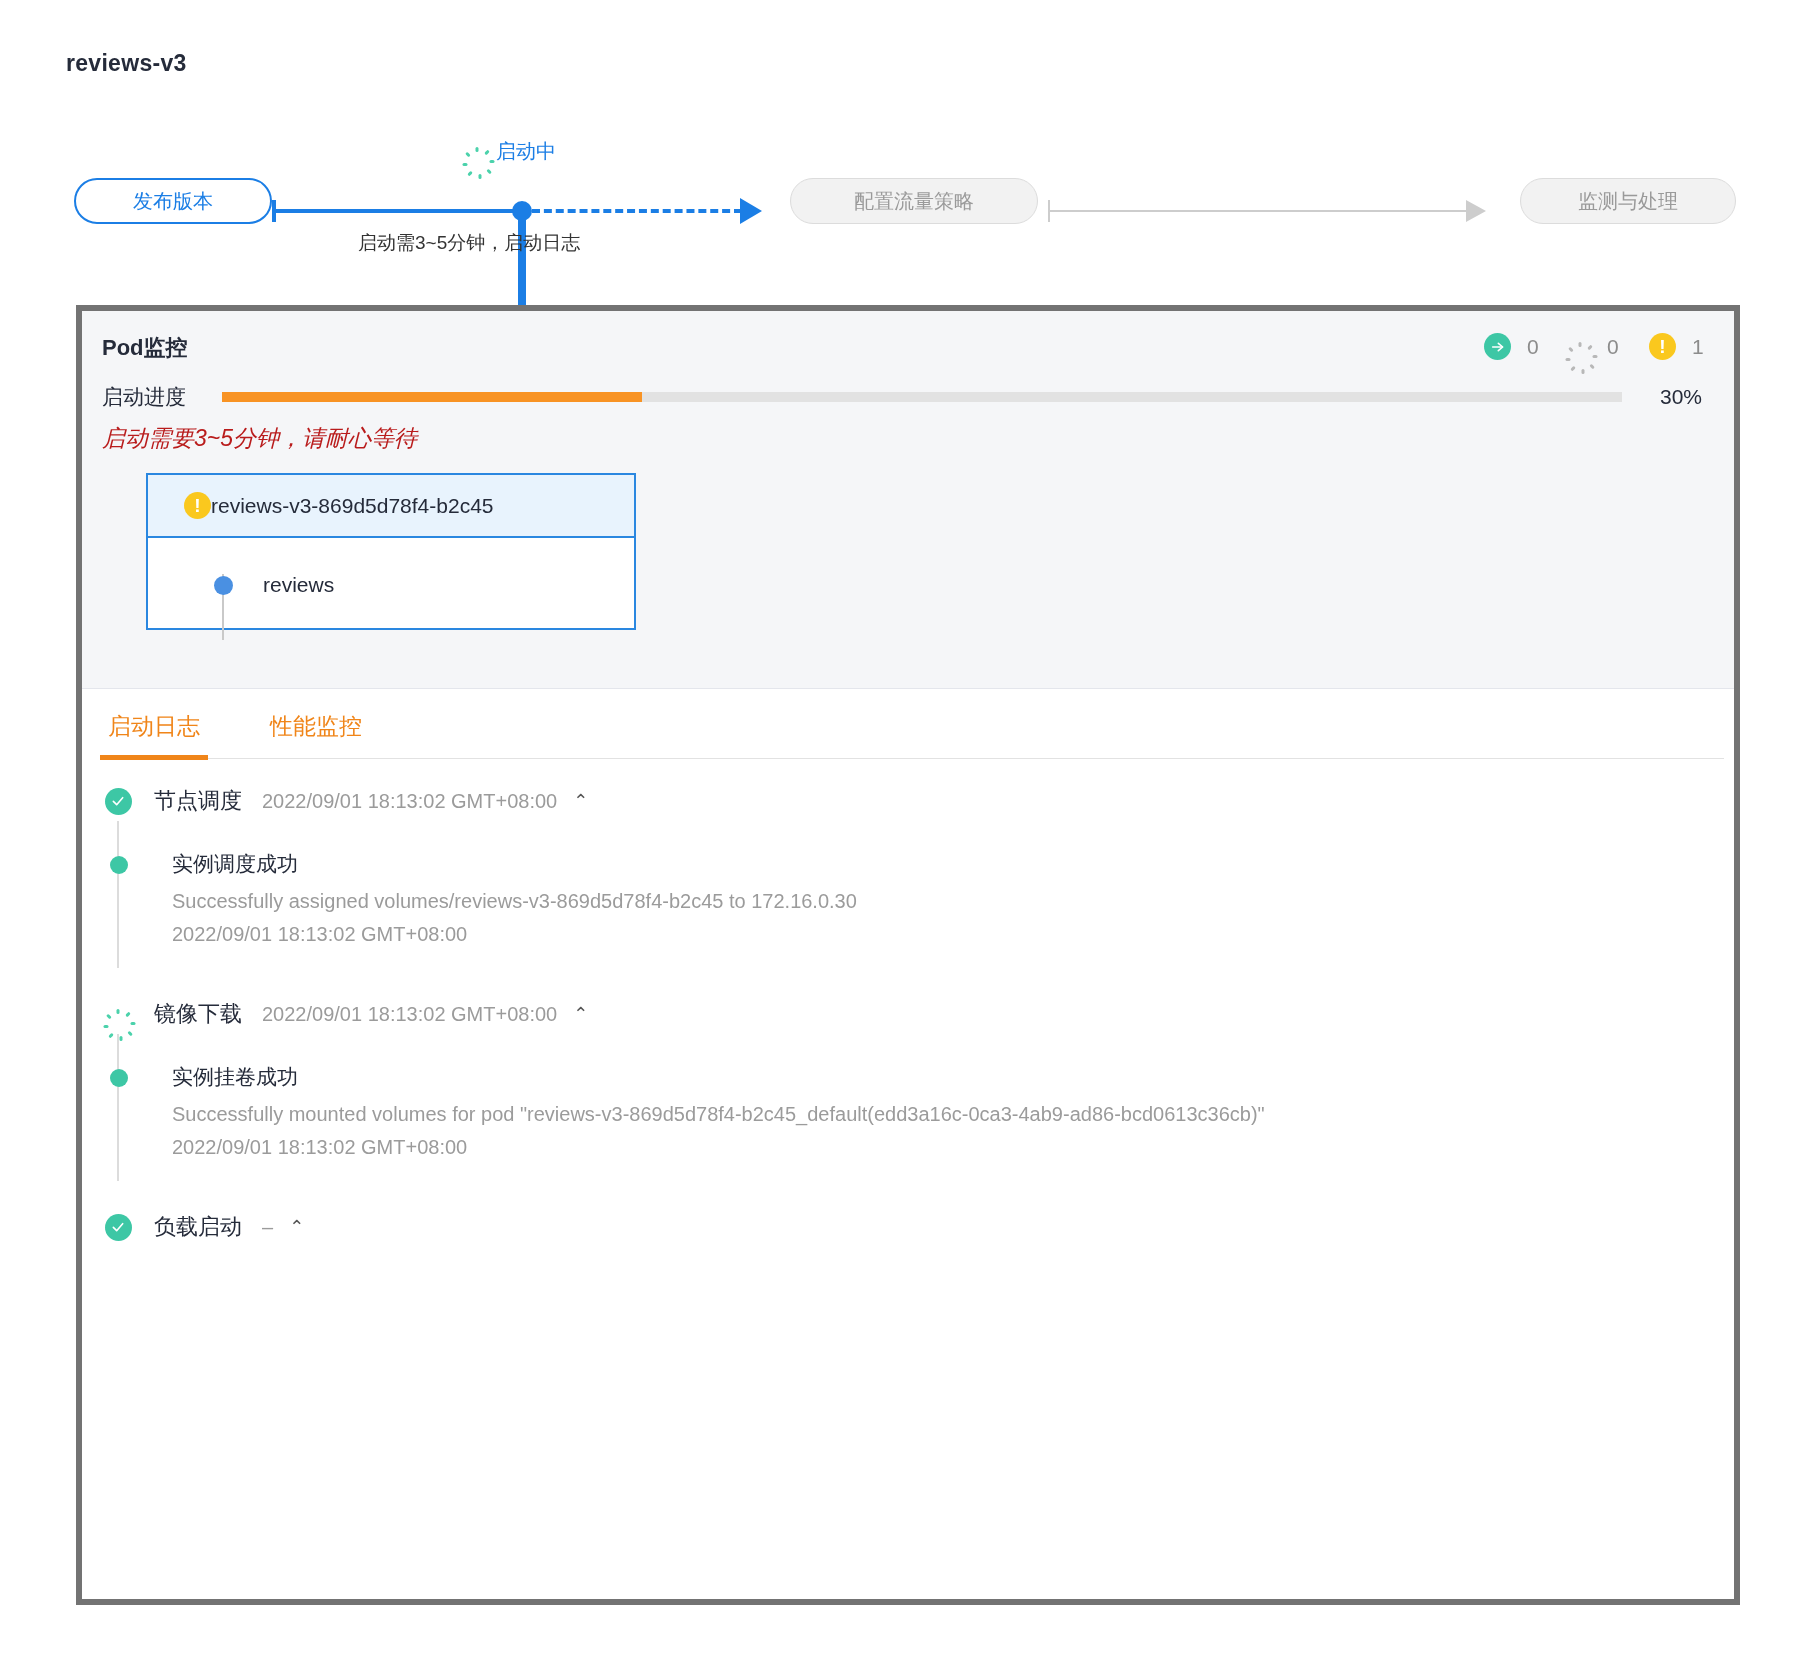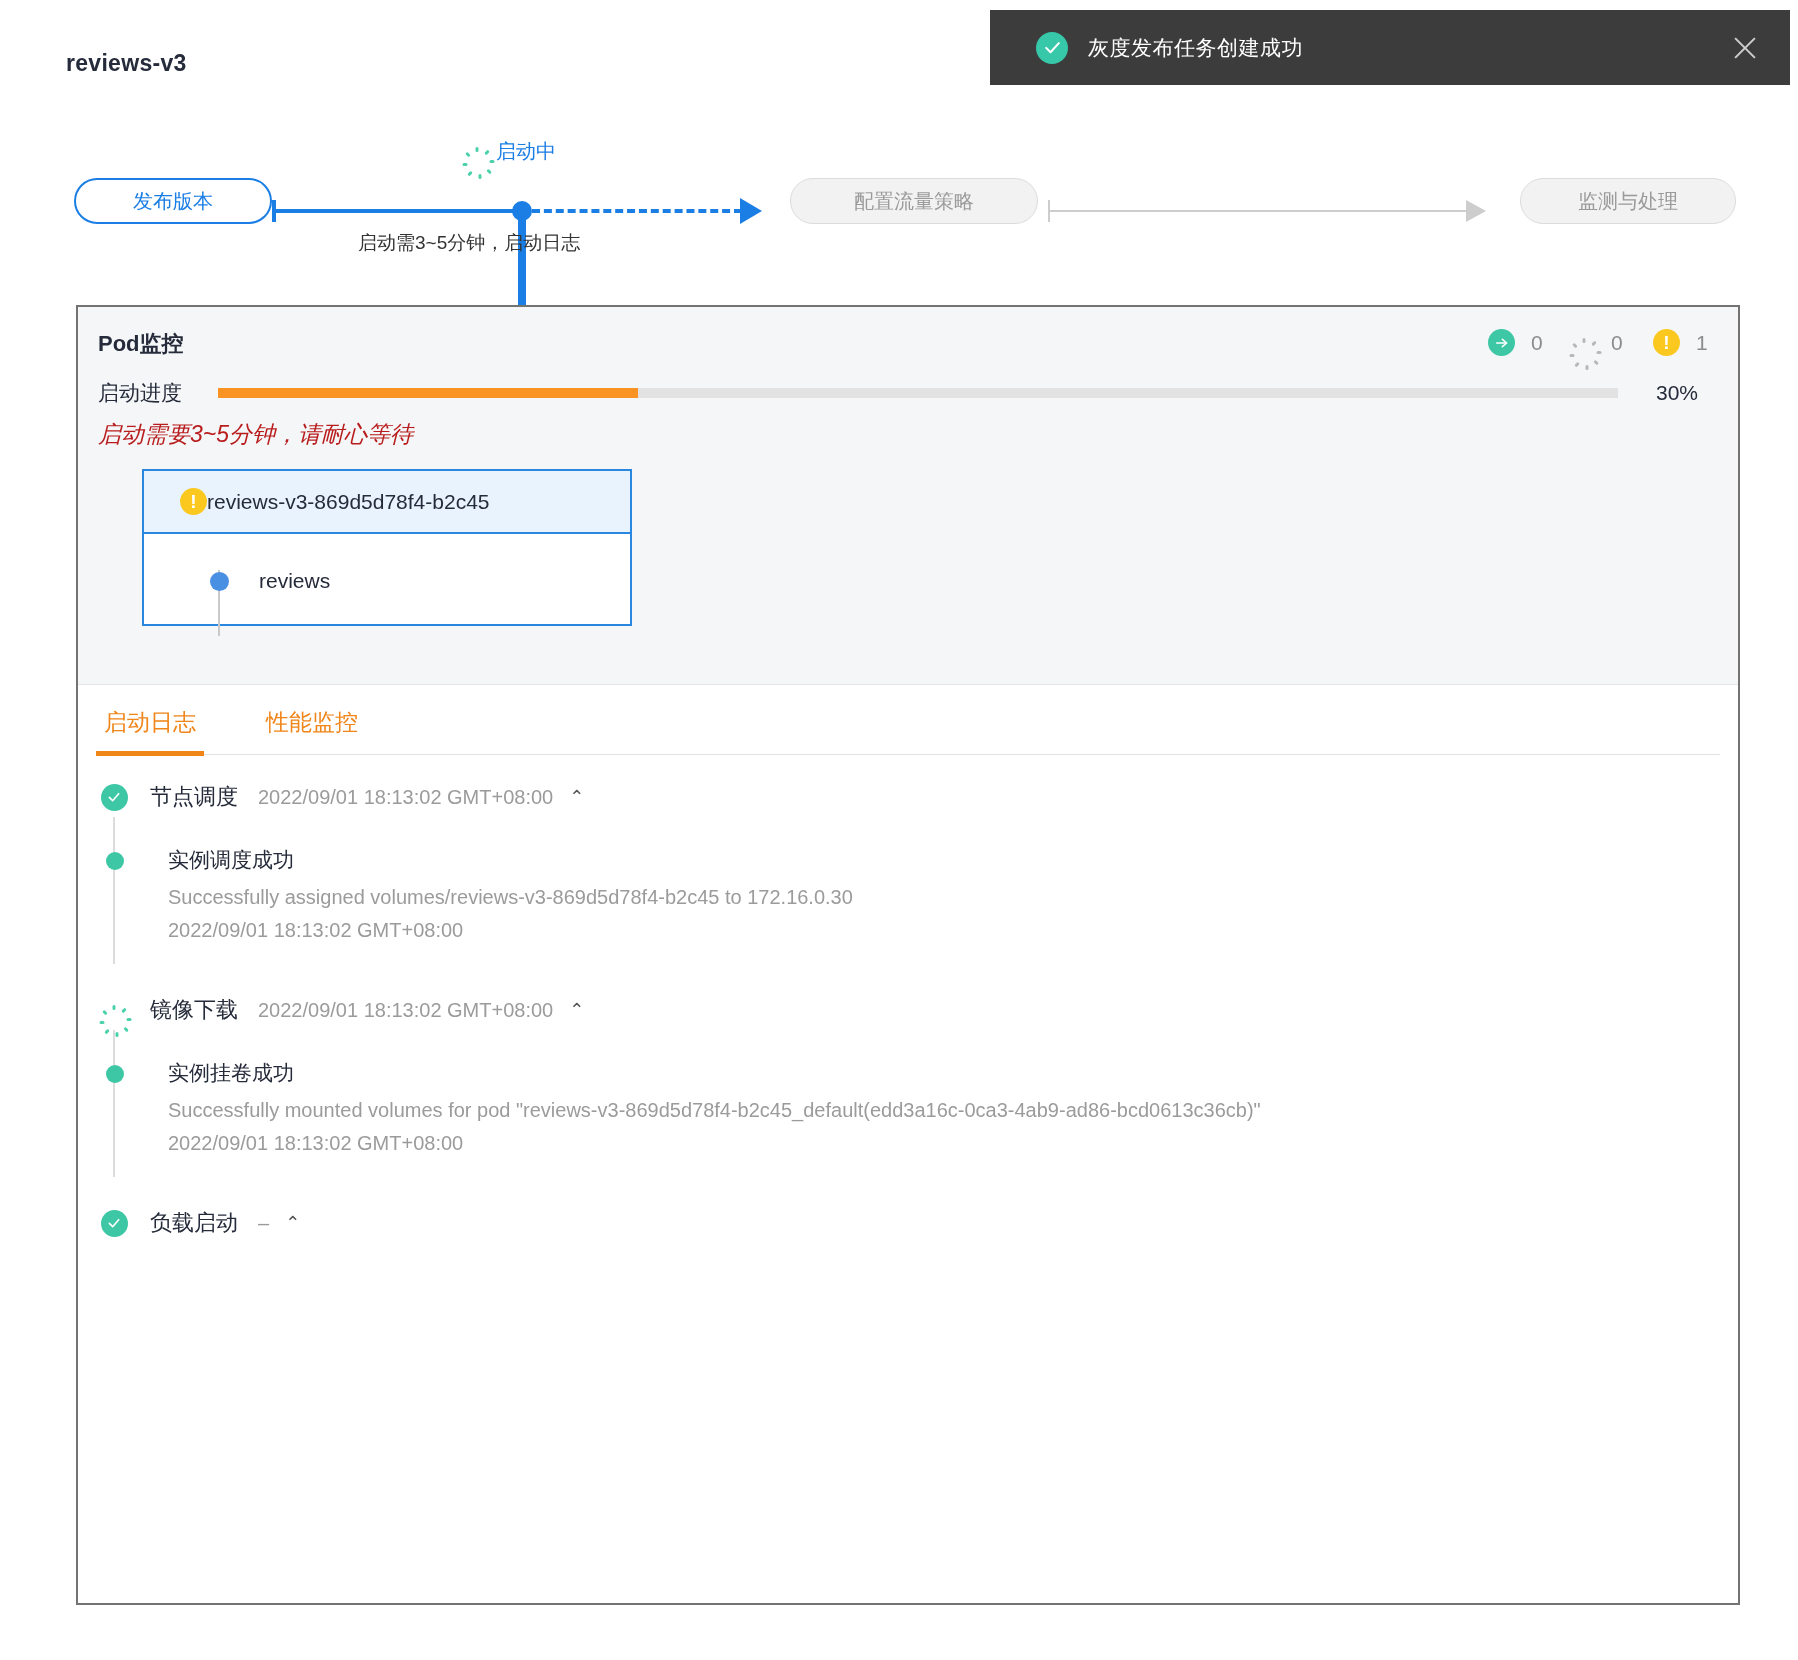--- a/index.html
+++ b/index.html
@@ -195,21 +195,21 @@
     background: #4bd2ab;
     transform-origin: 1.5px 11px;
   }
   .spin.gray i { background: #b8b8b8; }
 
   
   .card {
     position: absolute;
     left: 76px; top: 305px;
     width: 1664px; height: 1300px;
-    border: 2px solid #737373;
+    border: 6px solid #737373;
     background: #ffffff;
   }
   .card-top {
     background: #f5f6f8;
     height: 378px;
     position: relative;
     border-bottom: 1px solid #e4e6ec;
   }
   .card-h {
     position: absolute;
@@ -381,29 +381,20 @@
   .evt-title { font-size: 21px; color: #252b3a; margin-bottom: 12px; margin-top: 13px; }
   .evt-msg { font-size: 20px; color: #9b9b9b; margin-bottom: 10px; }
   .evt-time { font-size: 20px; color: #9b9b9b; }
   .grp-gap { height: 26px; }
 </style>
 </head>
 <body>
 
 <div id="page">
 
-  <div class="toast">
-    <span class="toast-check">
-      <svg viewBox="0 0 24 24" fill="none" stroke="#ffffff" stroke-width="2.6" stroke-linecap="round" stroke-linejoin="round">
-          <polyline points="4,12.5 9.5,18 20,6.5"></polyline>
-        </svg>
-    </span>
-    <span class="toast-text">灰度发布任务创建成功</span>
-    <span class="toast-close"></span>
-  </div>
 
   <div class="page-title">reviews-v3</div>
 
   <div class="stepper">
     <div class="pill active">
       <span>发布版本</span>
     </div>
     <div class="conn-solid"></div>
     <div class="line-solid"></div>
     <div class="dashed-line"></div>

